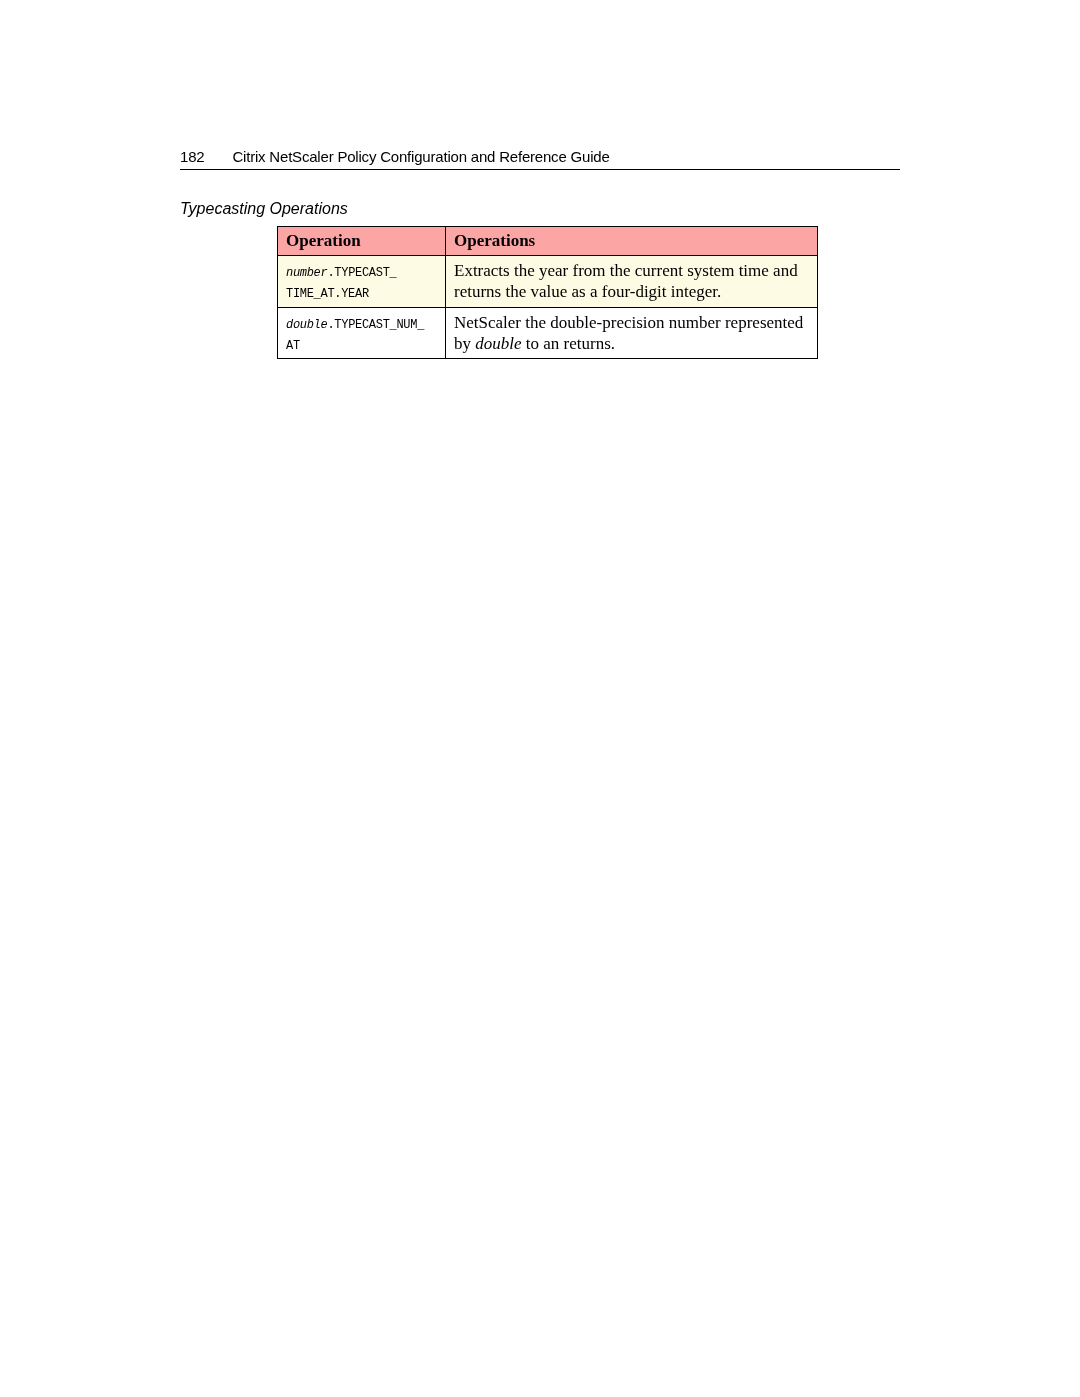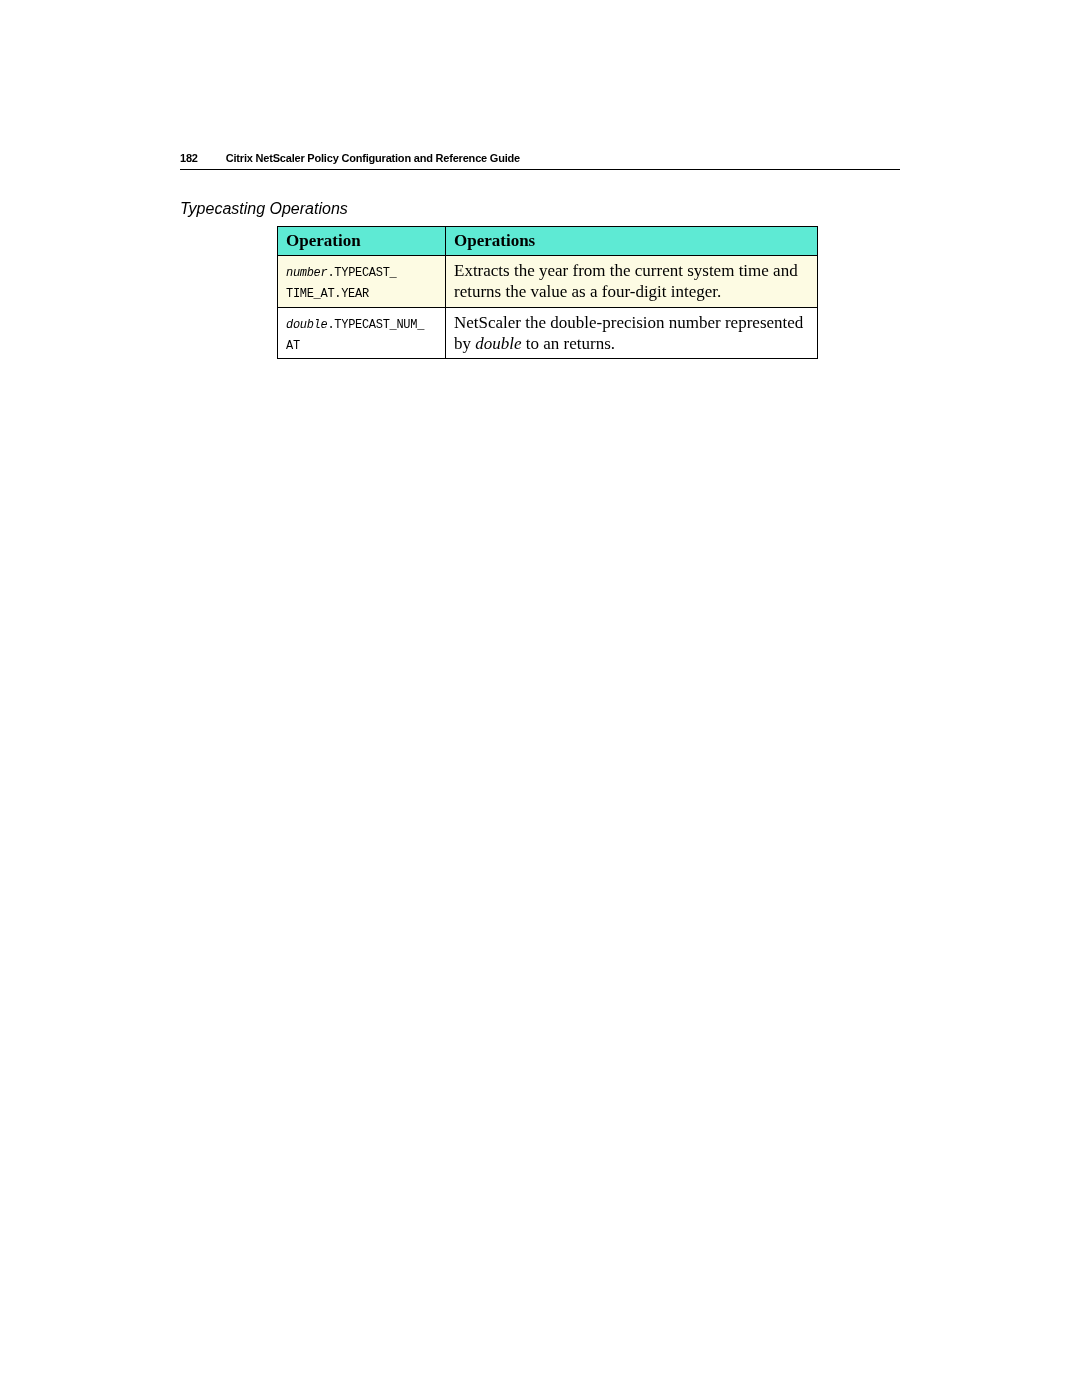--- a/index.html
+++ b/index.html
@@ -17,22 +17,22 @@
       left: 180px;
       top: 148px;
       width: 720px;
     }
     .header {
       border-bottom: 1.5px solid #000;
       padding-bottom: 3px;
       margin-bottom: 30px;
     }
     .header-text {
-      font-size: 11px;
-      font-weight: 700;
+      font-size: 15px;
+      font-weight: 400;
       letter-spacing: -0.2px;
     }
     .page-number {
       display: inline-block;
       margin-right: 28px;
     }
     .table-caption {
       font-style: italic;
       font-size: 16px;
       margin-bottom: 8px;
@@ -44,21 +44,21 @@
       width: 540px;
       table-layout: fixed;
     }
     th {
       font-family: "Times New Roman", Times, serif;
       font-weight: bold;
       font-size: 17px;
       text-align: left;
       border: 1px solid #000;
       padding: 4px 8px;
-      background: #5eead4;
+      background: #fca5a5;
       vertical-align: top;
     }
     td {
       border: 1px solid #000;
       padding: 4px 8px;
       font-family: "Times New Roman", Times, serif;
       font-size: 17px;
       vertical-align: top;
       line-height: 1.25;
     }

